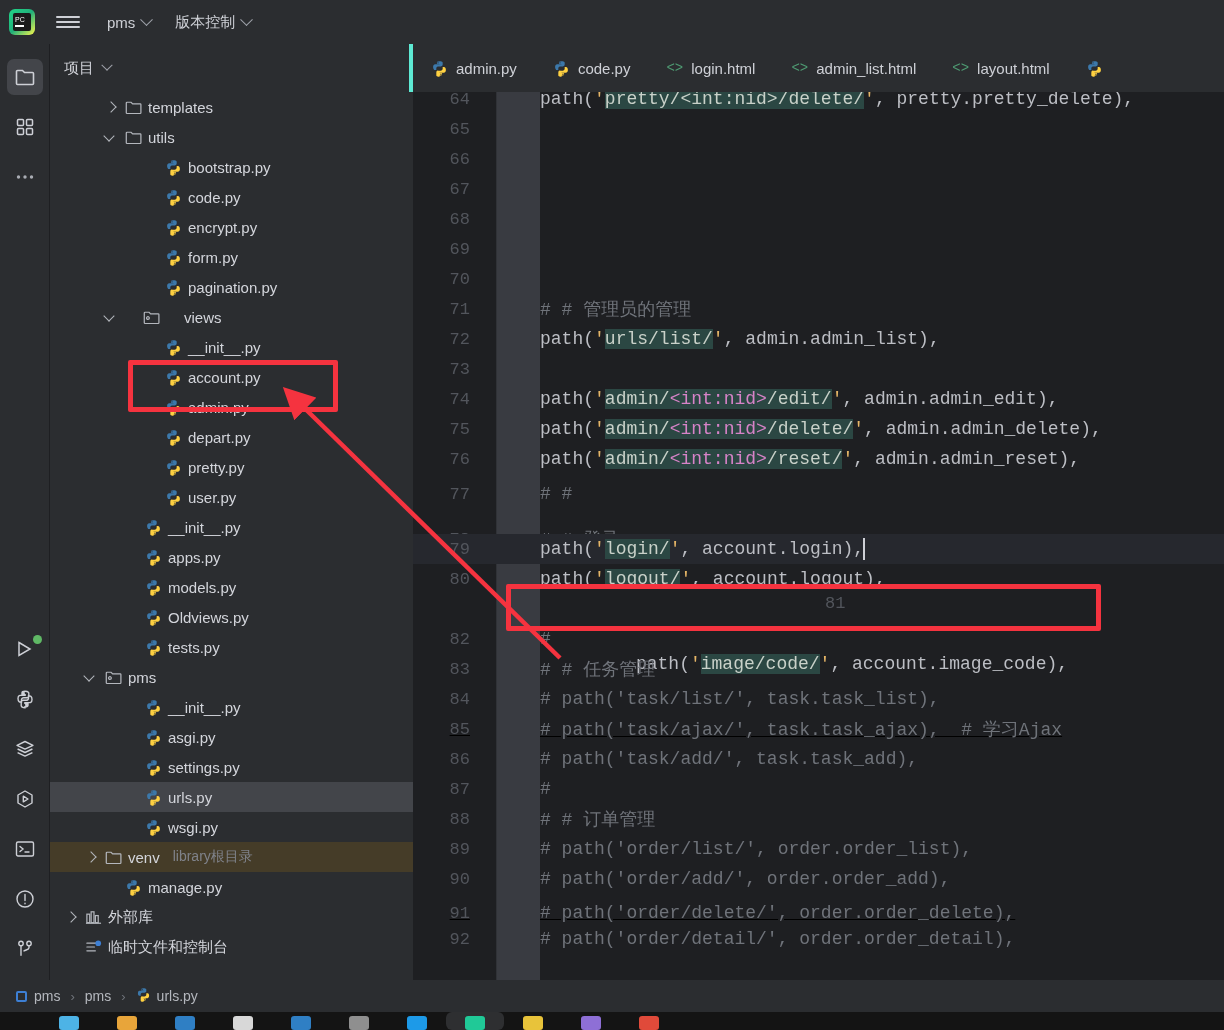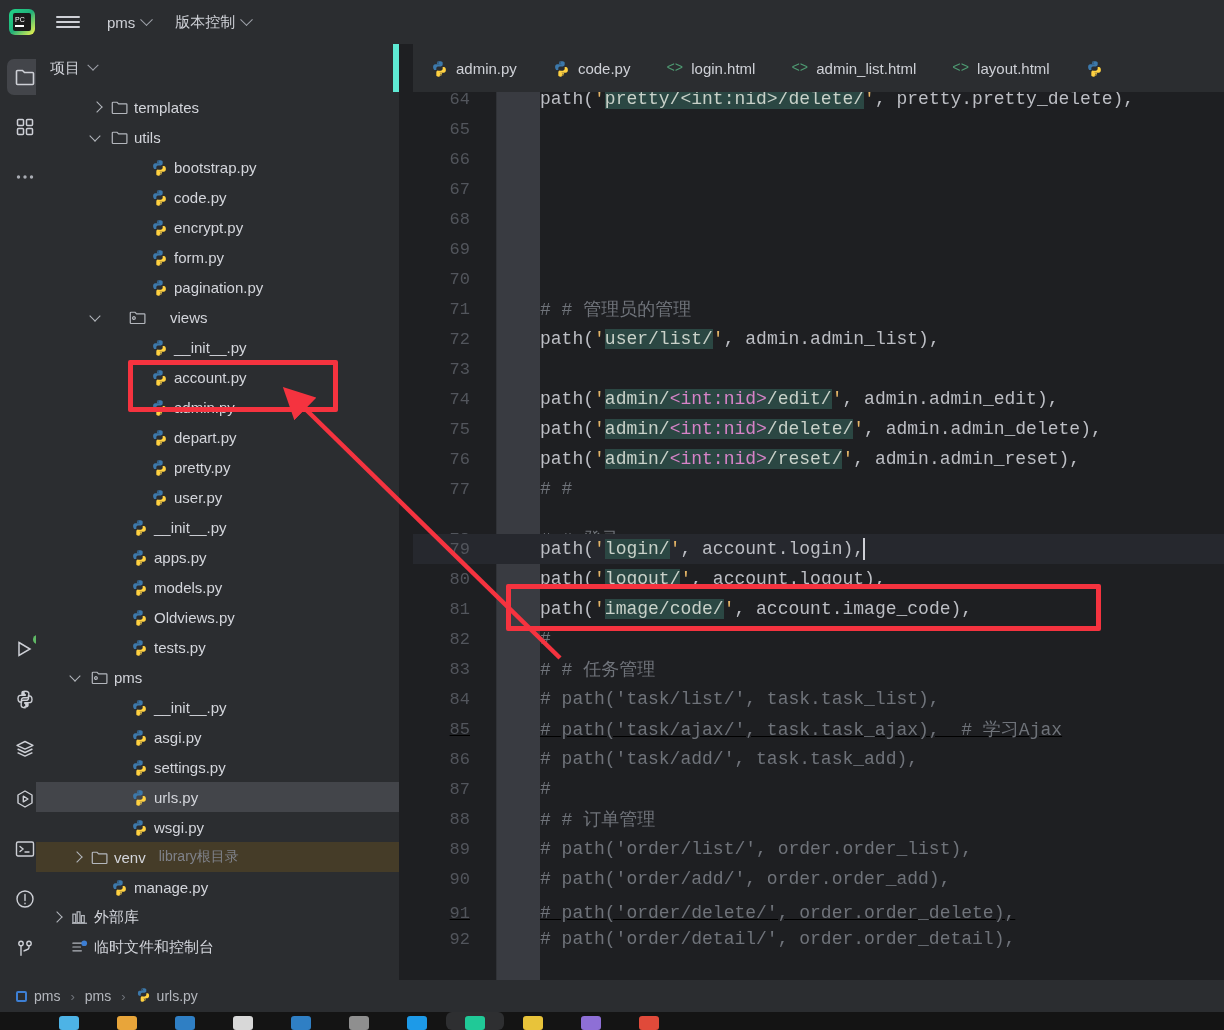--- a/index.html
+++ b/index.html
@@ -38,22 +38,22 @@
     width:50px; height:50px; display:flex; align-items:center; justify-content:center;
     color:#ced0d6; cursor:pointer; position:relative;
   }
   .rail-ico.sel .box{ background:#43454a; border-radius:7px; }
   .rail-ico .box{ width:36px; height:36px; display:flex; align-items:center; justify-content:center;}
   .rail-bottom{ position:absolute; left:0; bottom:0; width:50px; }
   .run-dot{ position:absolute; right:8px; top:11px; width:9px; height:9px; border-radius:50%; background:#5fb865; }
 
   
   .proj{
-    position:absolute; left:36px; top:44px; width:363px; height:936px;
-    background:#2b2d30; border-right:6px solid #5eead4;
+    position:absolute; left:50px; top:44px; width:363px; height:936px;
+    background:#2b2d30; border-right:4px solid #5eead4;
   }
   .proj-head{
     height:48px; display:flex; align-items:center; padding-left:14px; gap:9px;
     color:#ced0d6; font-size:15px;
   }
   .proj-head .chev{ width:8px;height:8px; }
   .tree{
     position:absolute; top:48px; left:0; width:363px; height:888px;
     overflow:hidden; background:#2b2d30;
   }
@@ -626,30 +626,30 @@
     <div class="blockguide"></div>
     <div class="codearea" id="codearea">
         <div class="cline" style="top: -8px;"><span class="num">64</span><span class="txt"><span class="kfn">path(</span><span class="q">'</span><span class="str">pretty/&lt;int:nid&gt;/delete/</span><span class="q">'</span><span class="kfn">, pretty.pretty_delete),</span></span></div>
         <div class="cline" style="top: 22px;"><span class="num">65</span><span class="txt"></span></div>
         <div class="cline" style="top: 52px;"><span class="num">66</span><span class="txt"></span></div>
         <div class="cline" style="top: 82px;"><span class="num">67</span><span class="txt"></span></div>
         <div class="cline" style="top: 112px;"><span class="num">68</span><span class="txt"></span></div>
         <div class="cline" style="top: 142px;"><span class="num">69</span><span class="txt"></span></div>
         <div class="cline" style="top: 172px;"><span class="num">70</span><span class="txt"></span></div>
         <div class="cline" style="top: 202px;"><span class="num">71</span><span class="txt"><span class="cmt"># # 管理员的管理</span></span></div>
-        <div class="cline" style="top: 232px;"><span class="num">72</span><span class="txt"><span class="kfn">path(</span><span class="q">'</span><span class="str">user/list/</span><span class="q">'</span><span class="kfn">, admin.admin_list),</span></span></div>
+        <div class="cline" style="top: 232px;"><span class="num">72</span><span class="txt"><span class="kfn">path(</span><span class="q">'</span><span class="str">urls/list/</span><span class="q">'</span><span class="kfn">, admin.admin_list),</span></span></div>
         <div class="cline" style="top: 262px;"><span class="num">73</span></div>
         <div class="cline" style="top: 292px;"><span class="num">74</span><span class="txt"><span class="kfn">path(</span><span class="q">'</span><span class="str">admin/</span><span class="strp">&lt;int:nid&gt;</span><span class="str">/edit/</span><span class="q">'</span><span class="kfn">, admin.admin_edit),</span></span></div>
         <div class="cline" style="top: 322px;"><span class="num">75</span><span class="txt"><span class="kfn">path(</span><span class="q">'</span><span class="str">admin/</span><span class="strp">&lt;int:nid&gt;</span><span class="str">/delete/</span><span class="q">'</span><span class="kfn">, admin.admin_delete),</span></span></div>
         <div class="cline" style="top: 352px;"><span class="num">76</span><span class="txt"><span class="kfn">path(</span><span class="q">'</span><span class="str">admin/</span><span class="strp">&lt;int:nid&gt;</span><span class="str">/reset/</span><span class="q">'</span><span class="kfn">, admin.admin_reset),</span></span></div>
-        <div class="cline" style="top: 382px;"><span class="num">77</span><span class="txt"><span class="cmt"># #</span></span></div>
+        <div class="cline" style="top: 382px; align-items: flex-end;"><span class="num">77</span><span class="txt"><span class="cmt"># #</span></span></div>
         <div class="cline" style="top: 432px;"><span class="num">78</span><span class="txt"><span class="cmt"># # 登录</span></span></div>
         <div class="cline cur" style="top: 442px;"><span class="num">79</span><span class="txt"><span class="kfn">path(</span><span class="q">'</span><span class="str">login/</span><span class="q">'</span><span class="kfn">, account.login),</span><span class="cur-caret"></span></span></div>
         <div class="cline" style="top: 472px;"><span class="num">80</span><span class="txt"><span class="kfn">path(</span><span class="q">'</span><span class="str">logout/</span><span class="q">'</span><span class="kfn">, account.logout),</span></span></div>
-        <div class="cline" style="top: 502px;"><span class="num">81</span><span class="txt"><span class="kfn">path(</span><span class="q">'</span><span class="str">image/code/</span><span class="q">'</span><span class="kfn">, account.image_code),</span></span></div>
+        <div class="cline" style="top: 502px; flex-direction: column;"><span class="num">81</span><span class="txt"><span class="kfn">path(</span><span class="q">'</span><span class="str">image/code/</span><span class="q">'</span><span class="kfn">, account.image_code),</span></span></div>
         <div class="cline" style="top: 532px;"><span class="num">82</span><span class="txt"><span class="cmt">#</span></span></div>
         <div class="cline" style="top: 562px;"><span class="num">83</span><span class="txt"><span class="cmt"># # 任务管理</span></span></div>
         <div class="cline" style="top: 592px;"><span class="num">84</span><span class="txt"><span class="cmt"># path('task/list/', task.task_list),</span></span></div>
         <div class="cline" style="top: 622px; text-decoration: underline;"><span class="num">85</span><span class="txt"><span class="cmt"># path('task/ajax/', task.task_ajax),  # 学习Ajax</span></span></div>
         <div class="cline" style="top: 652px;"><span class="num">86</span><span class="txt"><span class="cmt"># path('task/add/', task.task_add),</span></span></div>
         <div class="cline" style="top: 682px;"><span class="num">87</span><span class="txt"><span class="cmt">#</span></span></div>
         <div class="cline" style="top: 712px;"><span class="num">88</span><span class="txt"><span class="cmt"># # 订单管理</span></span></div>
         <div class="cline" style="top: 742px;"><span class="num">89</span><span class="txt"><span class="cmt"># path('order/list/', order.order_list),</span></span></div>
         <div class="cline" style="top: 772px;"><span class="num">90</span><span class="txt"><span class="cmt"># path('order/add/', order.order_add),</span></span></div>
         <div class="cline" style="top: 806px; text-decoration: underline;"><span class="num">91</span><span class="txt"><span class="cmt"># path('order/delete/', order.order_delete),</span></span></div>

